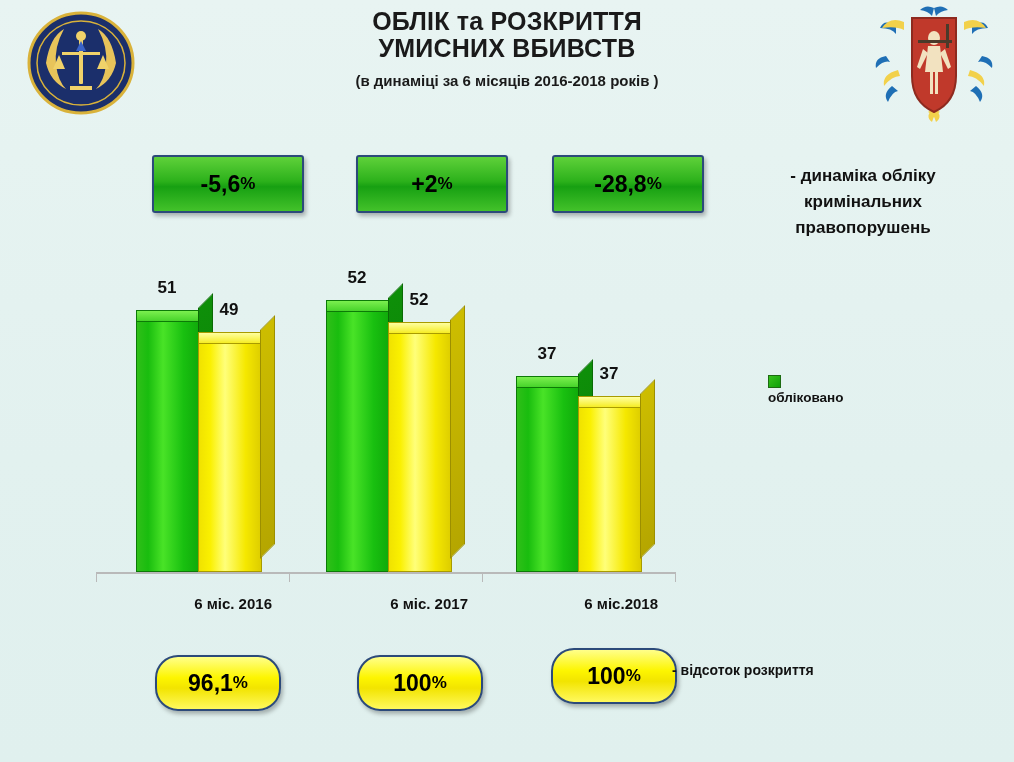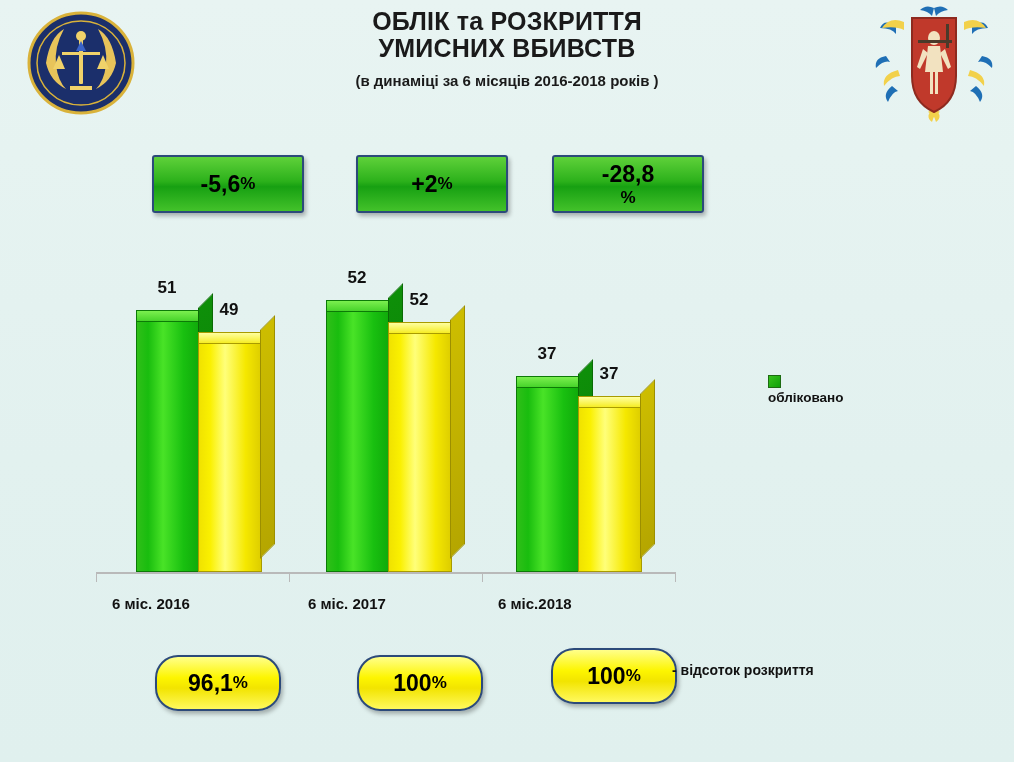--- a/index.html
+++ b/index.html
@@ -76,21 +76,21 @@
     width: 148px;
     height: 54px;
     font-size: 23px;
   }
   .pill-green .pct {
     font-size: 17px;
     font-weight: bold;
   }
   #pill-dyn-0 { left: 152px; top: 155px; }
   #pill-dyn-1 { left: 356px; top: 155px; }
-  #pill-dyn-2 { left: 552px; top: 155px; flex-direction: column; }
+  #pill-dyn-2 { left: 552px; top: 155px; }
 
   
   .pill-yellow {
     background: linear-gradient(180deg,#ffff8a 0%, #fdf500 40%, #f2e400 60%, #fff95e 100%);
     width: 122px;
     height: 52px;
     font-size: 23px;
     border-radius: 23px;
   }
   .pill-yellow .pct { font-size: 17px; font-weight: bold; }
@@ -226,21 +226,21 @@
     width: 1px;
     height: 9px;
     background: #b9b9b9;
   }
   .cat-label {
     position: absolute;
     bottom: 8px;
     font-size: 15px;
     font-weight: bold;
     color: #111;
-    text-align: left;
+    text-align: right;
     width: 160px;
   }
 </style>
 </head>
 <body>
 
 <div class="slide">
 
   <div class="emblem-left">
     <svg viewBox="0 0 110 110" width="110" height="110">
@@ -306,20 +306,25 @@
   </div>
   <div class="pill pill-green" id="pill-dyn-1">
     <span>+2</span>
       <span class="pct">%</span>
   </div>
   <div class="pill pill-green" id="pill-dyn-2">
     <span>-28,8</span>
       <span class="pct">%</span>
   </div>
 
+  <div class="annot-dynamics">
+    <div>- динаміка обліку</div>
+    <div>кримінальних</div>
+    <div>правопорушень</div>
+  </div>
 
   <div class="legend">
     <div class="legend-row">
       <span class="legend-swatch green"></span>
       <span class="legend-label">обліковано</span>
     </div>
   </div>
 
   <div class="chart">
 

